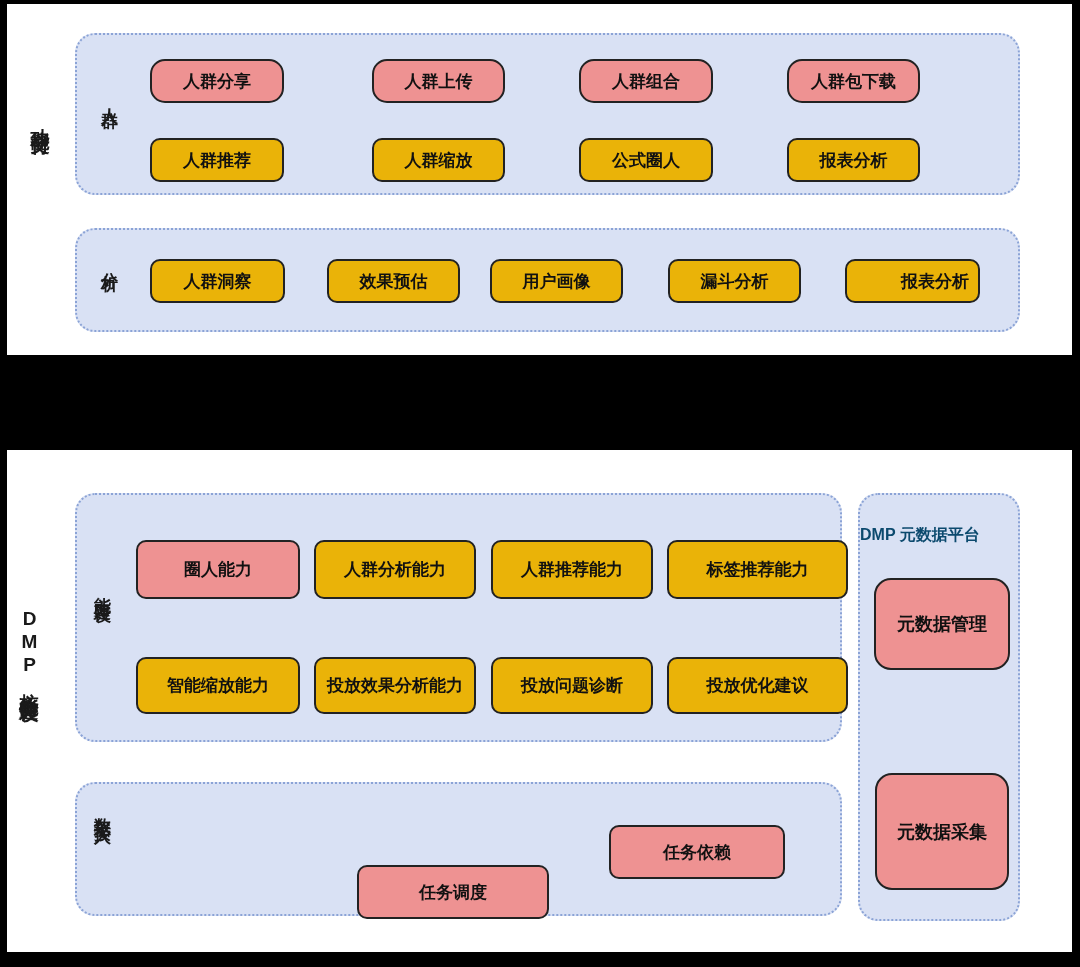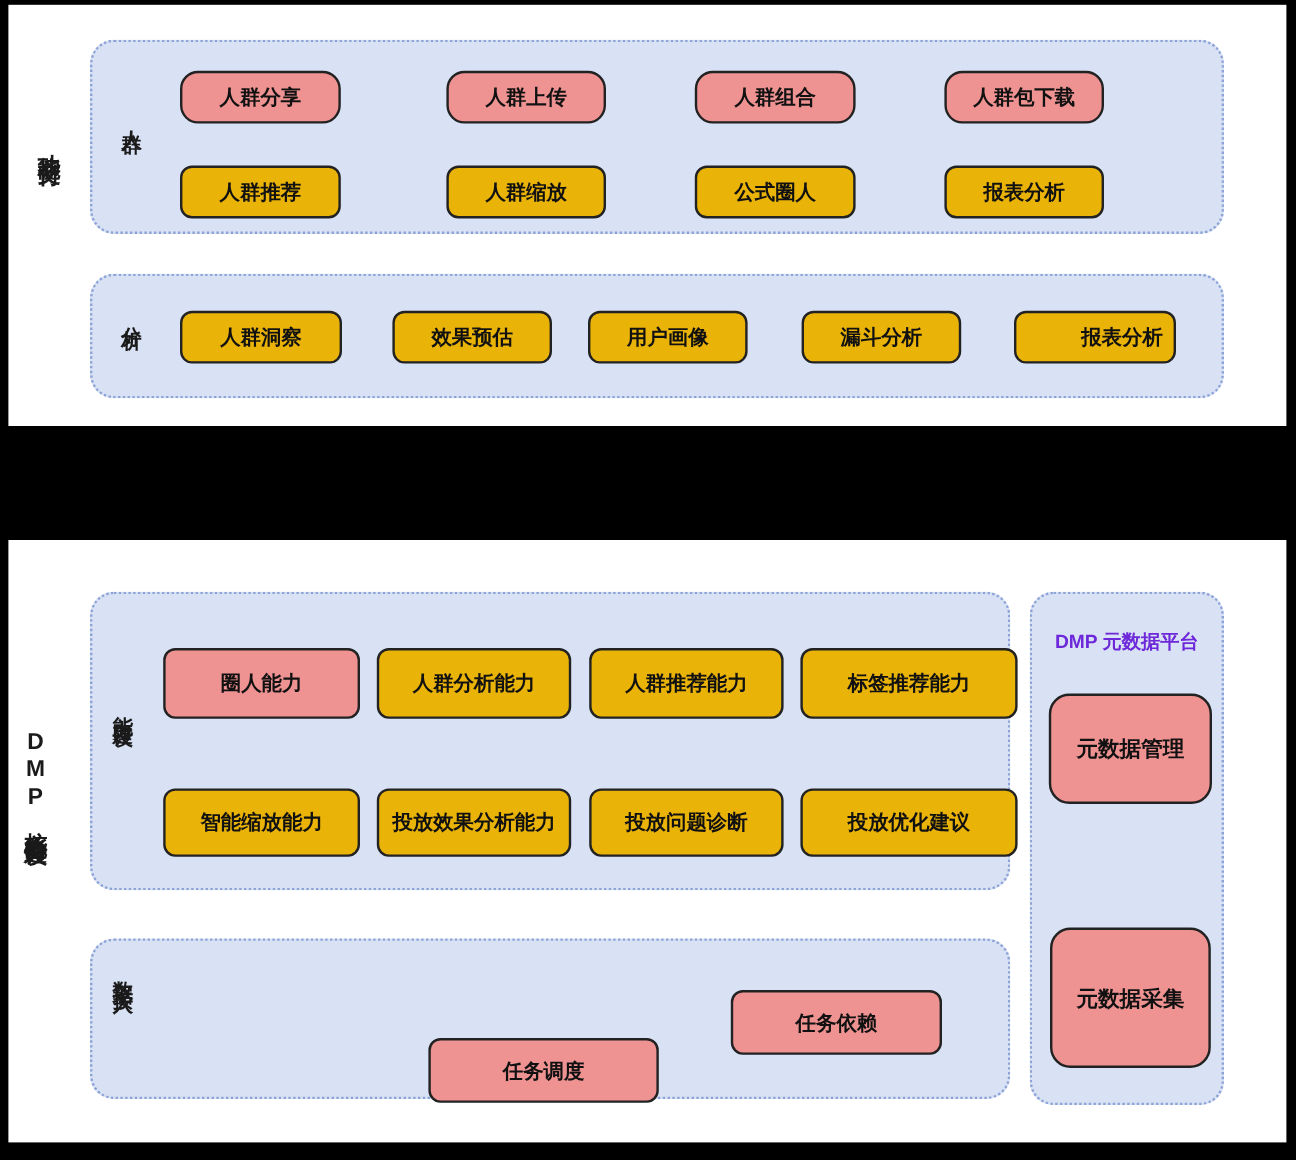--- a/index.html
+++ b/index.html
@@ -91,21 +91,21 @@
   
   #panel-data .r1 { top: 41px; height: 54px; }
   #panel-data .c1 { left: 67px;  width: 183px; }
   #panel-data .c2 { left: 280px; width: 192px; margin-top: 40px; }
   #panel-data .c3 { left: 532px; width: 176px; }
   #panel-data .vlabel { left: 17px; top: 20px; }
 
   
   #panel-metadata .panel-title {
     position: absolute; left: 0; top: 30px; width: 100%;
-    text-align: center; font-size: 16px; font-weight: 700; color: #6d28d9;
+    text-align: left; font-size: 16px; font-weight: 700; color: #0c4a6e;
   }
   #panel-metadata .m1 { left: 14px; top: 83px;  width: 136px; height: 92px; }
   #panel-metadata .m2 { left: 15px; top: 278px; width: 134px; height: 117px; text-align: center; }
 </style>
 </head>
 <body>
 
 <div id="page">
 
   <div id="white-top" class="white-area"></div>

